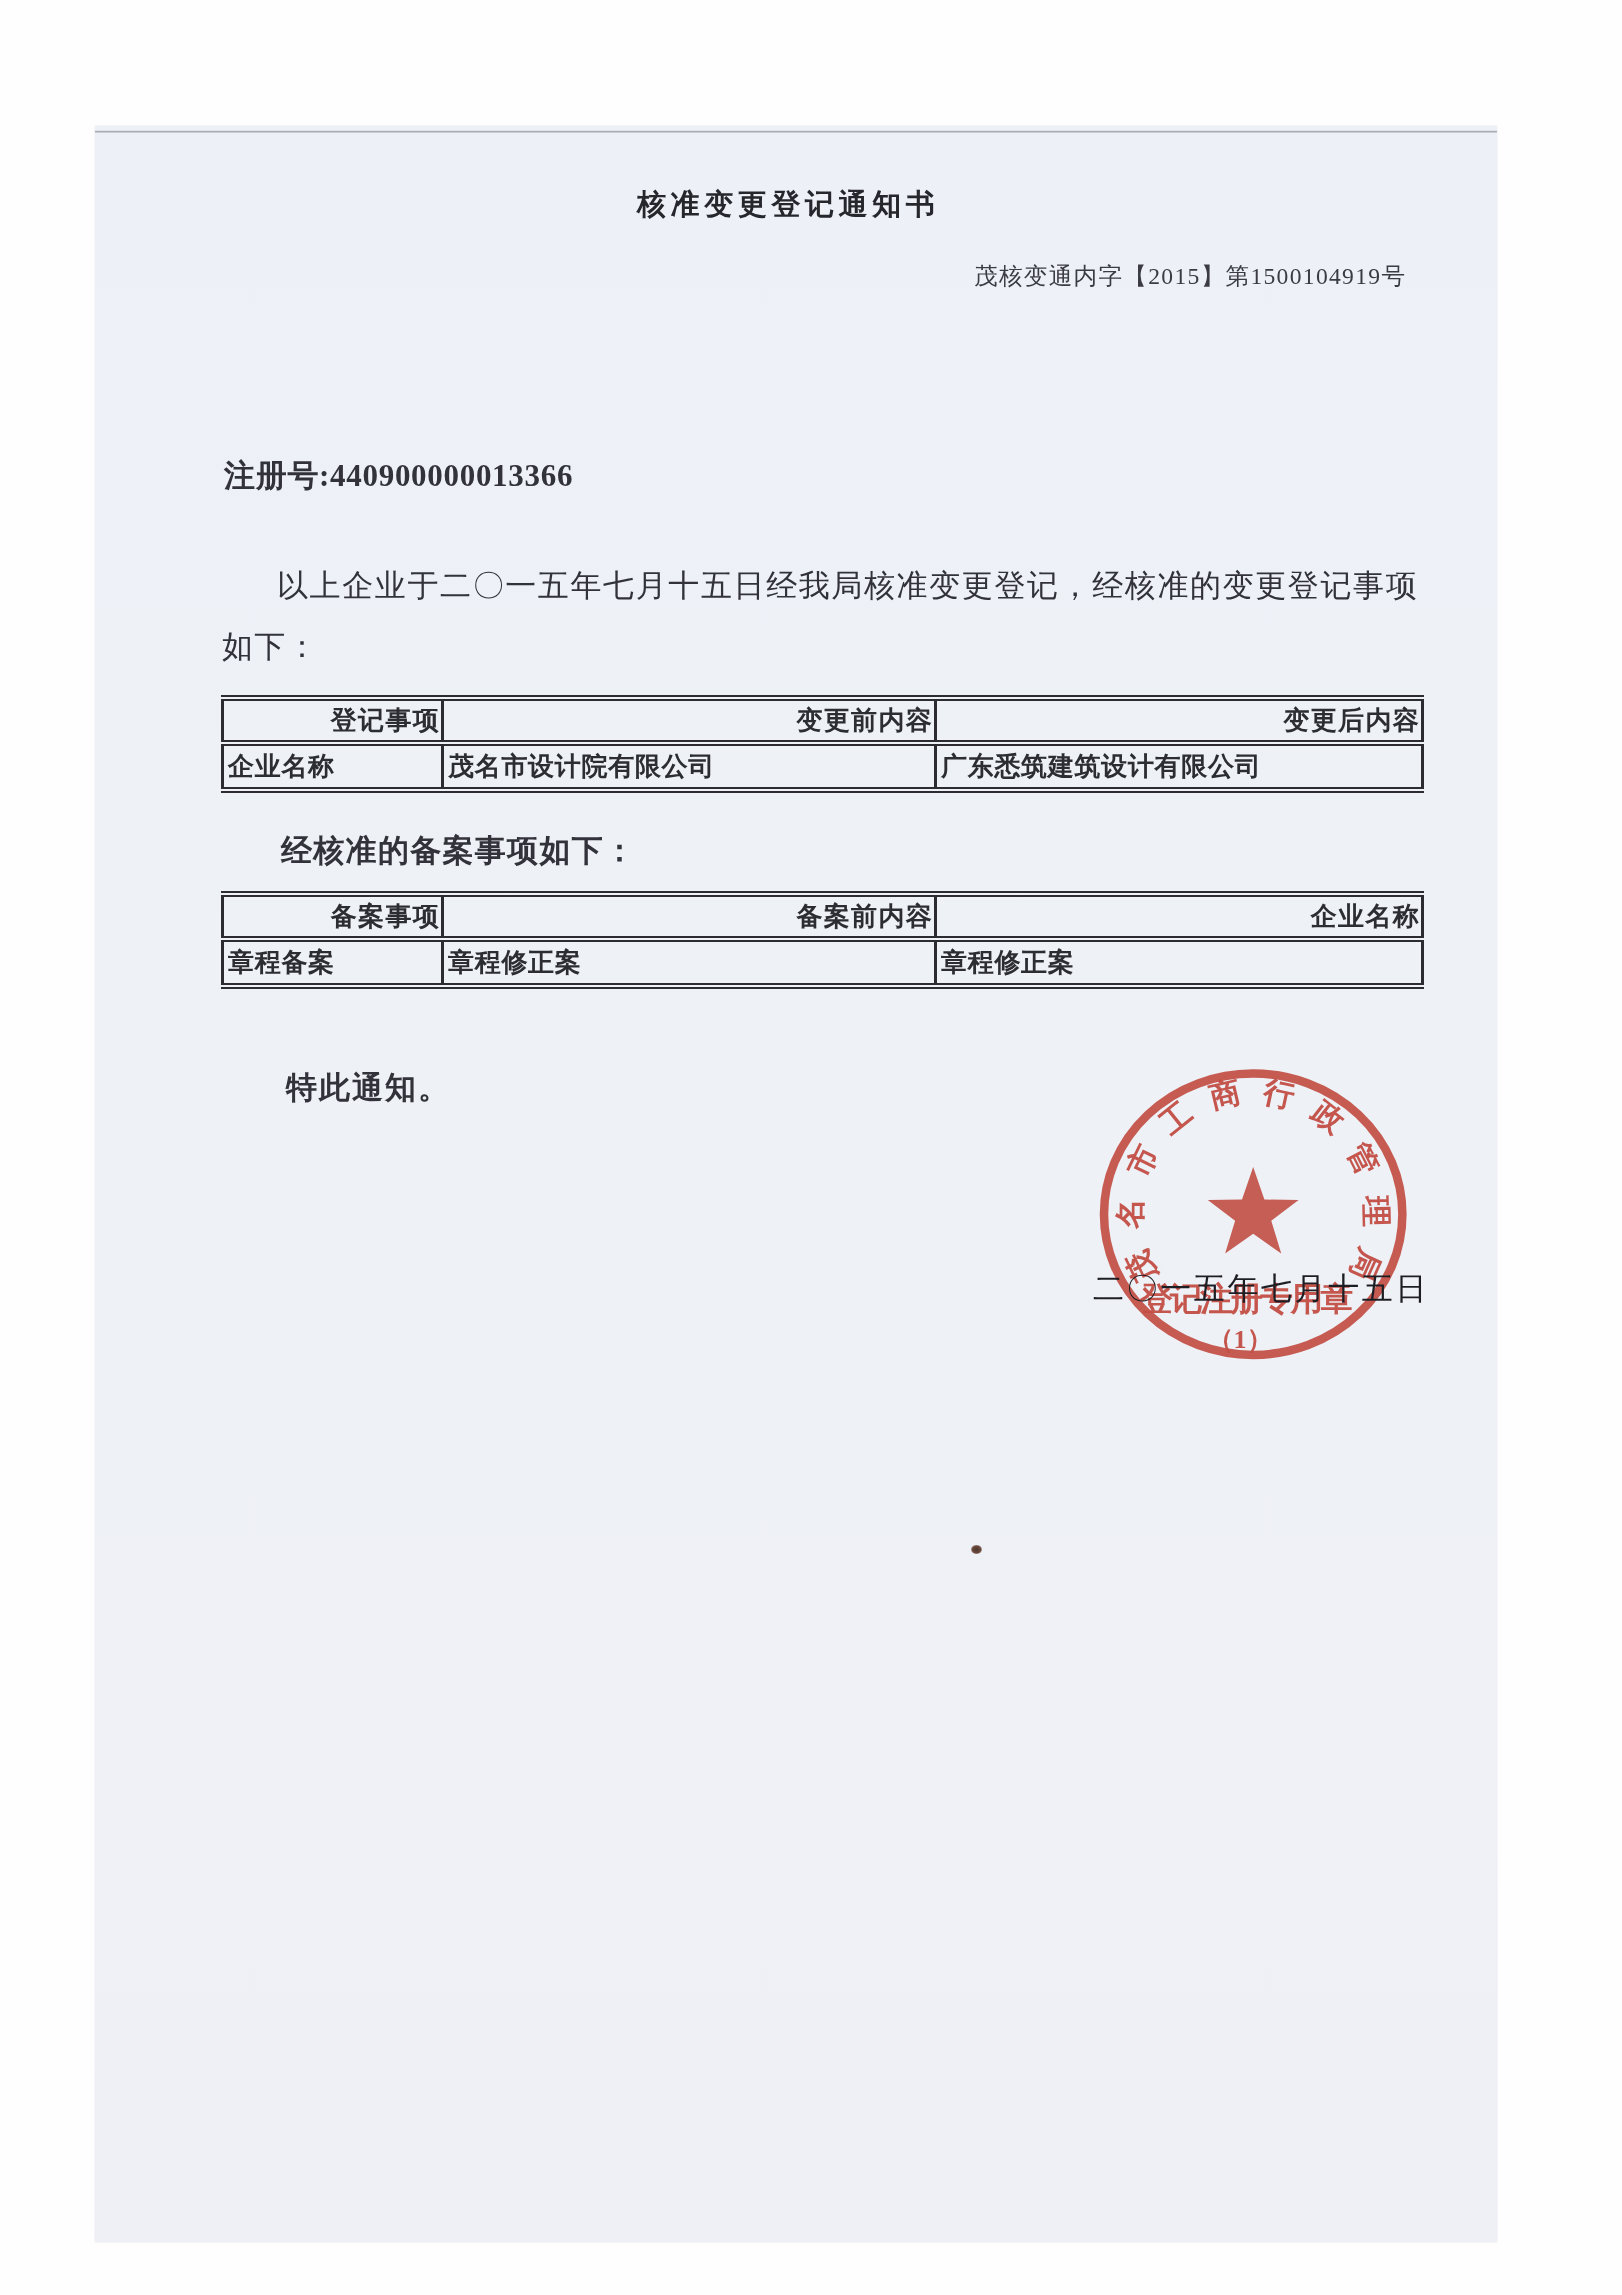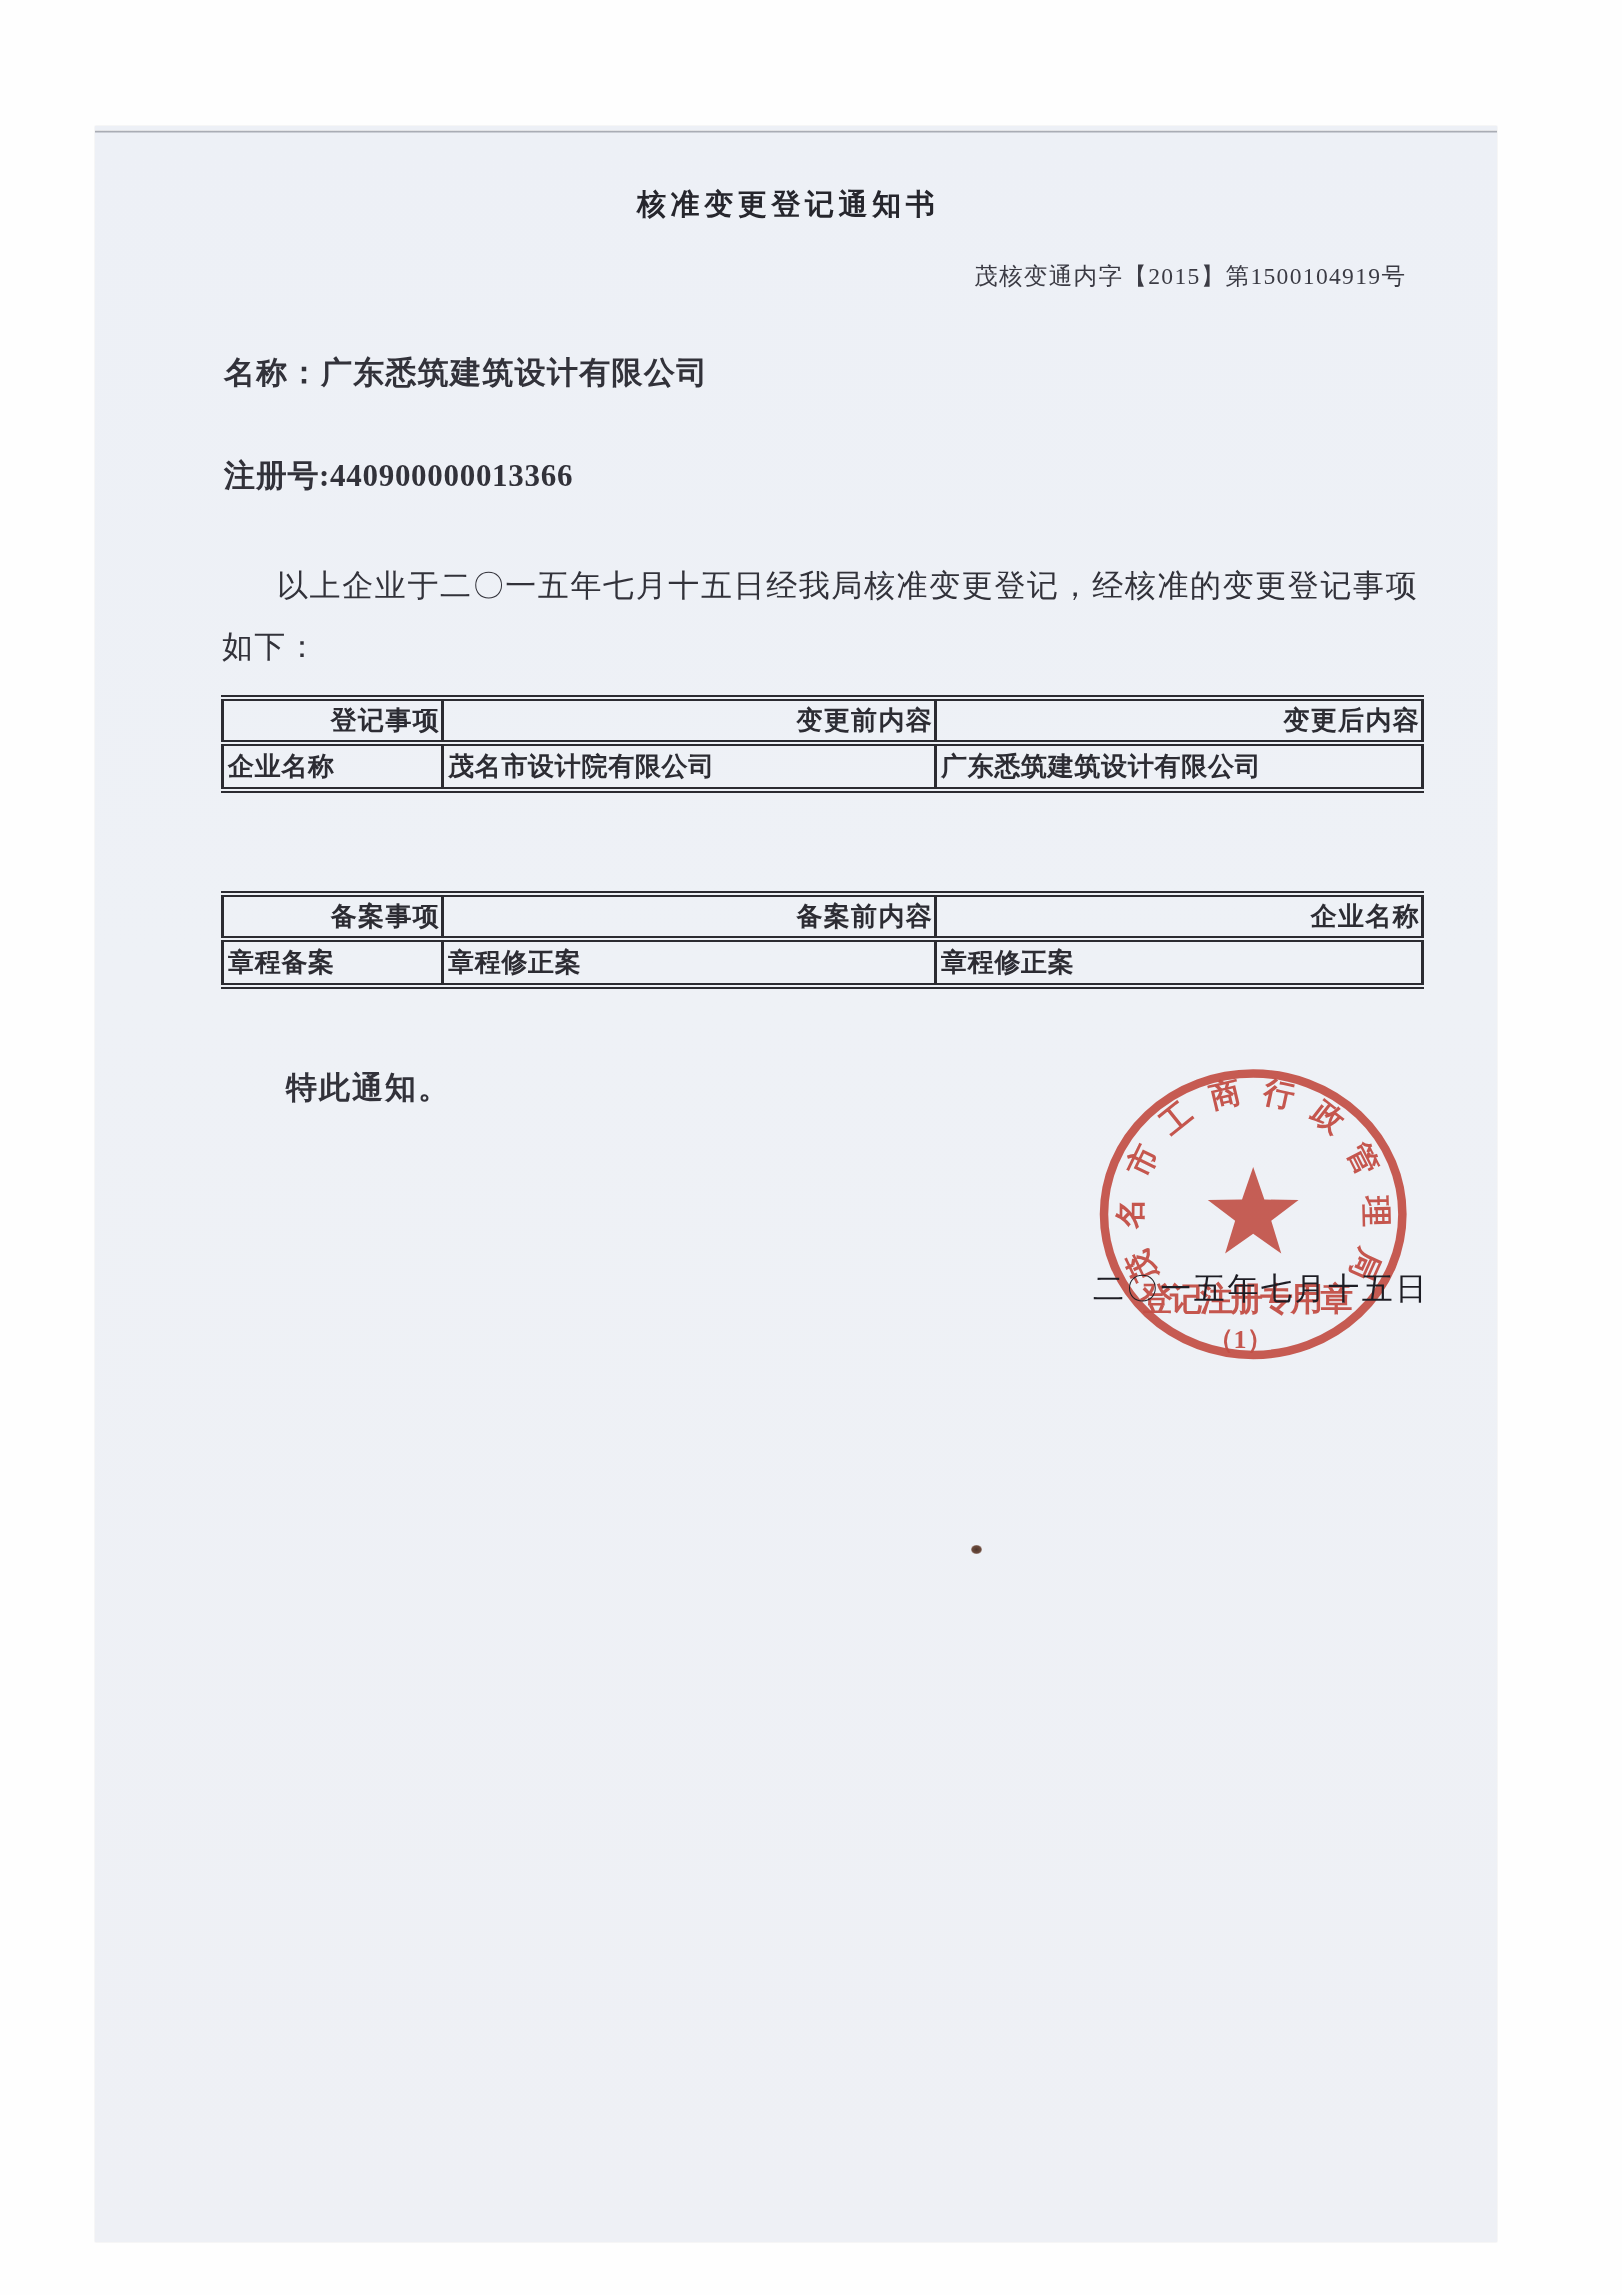--- a/index.html
+++ b/index.html
@@ -144,21 +144,20 @@
 
 <div id="canvas">
   <div class="paper">
     <div class="paper-top-edge"></div>
   </div>
 
   <div class="abs doc-title">核准变更登记通知书</div>
 
   <div class="abs doc-number">茂核变通内字【2015】第1500104919号</div>
 
-  <div class="abs name-line">名称：广东悉筑建筑设计有限公司</div>
 
   <div class="abs reg-line">注册号:440900000013366</div>
 
   <div class="abs body-par">以上企业于二〇一五年七月十五日经我局核准变更登记，经核准的变更登记事项如下：</div>
 
   <table class="doc-table table-1">
     <colgroup>
       <col style="width:220px">
       <col style="width:493px">
       <col style="width:487px">
@@ -172,20 +171,21 @@
     </thead>
     <tbody>
       <tr>
         <td>企业名称</td>
         <td>茂名市设计院有限公司</td>
         <td>广东悉筑建筑设计有限公司</td>
       </tr>
     </tbody>
   </table>
 
+  <div class="abs filing-intro">经核准的备案事项如下：</div>
 
   <table class="doc-table table-2">
     <colgroup>
       <col style="width:220px">
       <col style="width:493px">
       <col style="width:487px">
     </colgroup>
     <thead>
       <tr>
         <th>备案事项</th>

